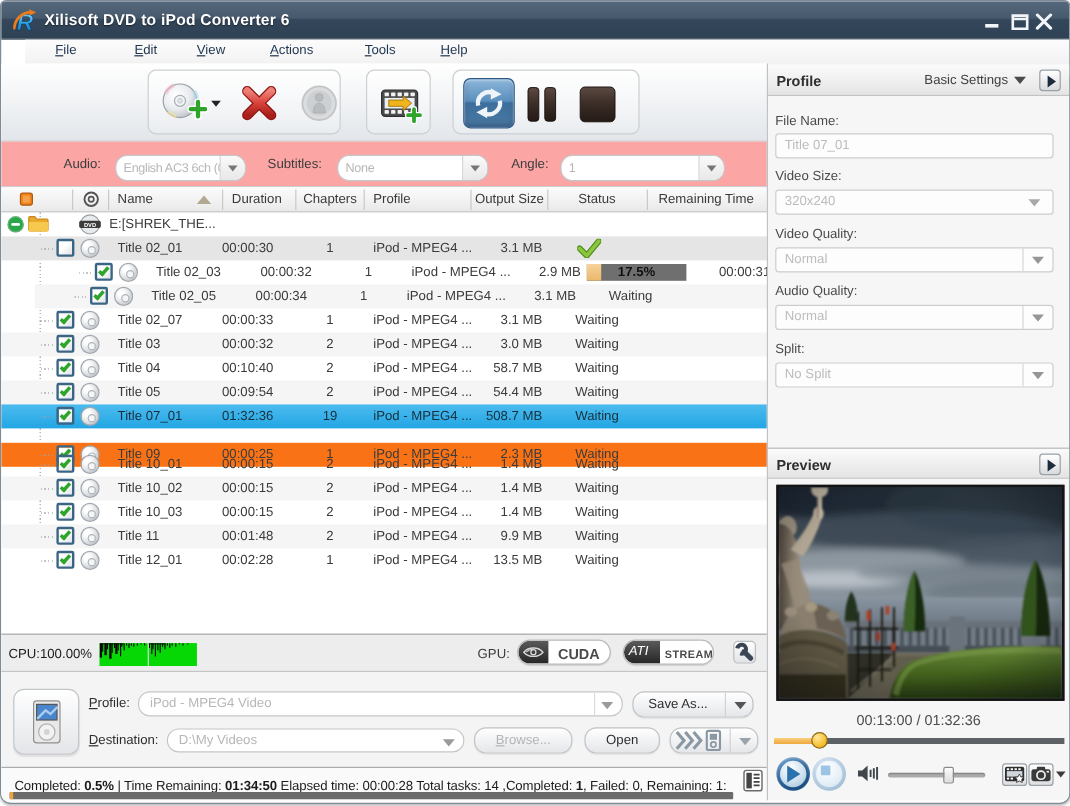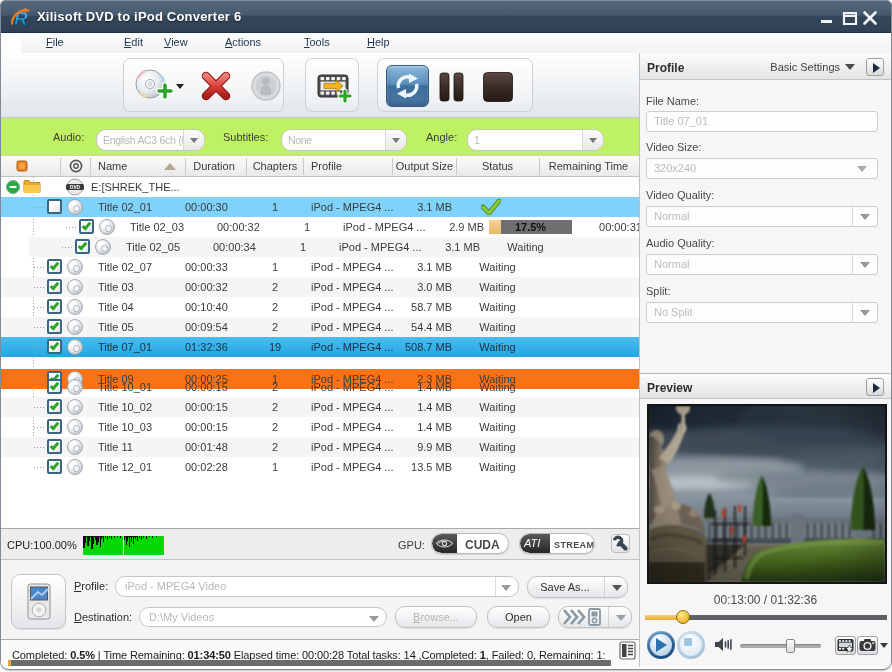--- a/index.html
+++ b/index.html
@@ -37,21 +37,21 @@
   #tb-filebox { left:304px; width:54px; }
   #tb-group2 { left:376px; width:156px; }
   .tb-icon { position:absolute; }
   .convert-btn { position:absolute; left:8px; top:6px; width:43px; height:42px; border-radius:6px;
                  border:1px solid #2c5a88;
                  background:linear-gradient(#8cb6da 0%, #5b90bd 45%, #3d6f9e 50%, #49779f 100%);
                  box-shadow:inset 0 1px 2px rgba(255,255,255,.55), inset 0 -2px 4px rgba(0,0,40,.25); }
 
   
   .filterbar { position:absolute; left:0; top:65px; width:100%; height:38px;
-               background:#bef264; border-bottom:1px solid #cfcfcf; }
+               background:#fca5a5; border-bottom:1px solid #cfcfcf; }
   .f-label { position:absolute; top:13px; font-size:11px; color:#3c3c3c; }
   .combo { position:absolute; top:11px; height:22px; border:1px solid #c6c6c6; border-radius:10px;
            background:#fff; overflow:hidden; }
   .combo .val { position:absolute; left:6px; top:4px; font-size:10.5px; letter-spacing:-.3px; color:#b7b7b7; white-space:nowrap; }
   .combo .arrow-zone { position:absolute; right:0; top:0; width:21px; height:100%;
                        border-left:1px solid #d6d6d6; background:linear-gradient(#fafafa,#e8e8e8); }
   .tri-down { width:0; height:0; border-left:4.5px solid transparent; border-right:4.5px solid transparent;
               border-top:5.5px solid #777; position:absolute; left:6px; top:8px; }
 
   
@@ -221,21 +221,21 @@
     </div>
     <div class="winbtn" id="btn-close">
       <svg width="16" height="14" viewBox="0 0 16 14">
             <path d="M2.5,1.5 L13.5,12.5 M13.5,1.5 L2.5,12.5" stroke="#f2f5f8" stroke-width="2.6" stroke-linecap="round"></path>
           </svg>
     </div>
   </div>
 
   <div class="menubar" id="menubar">
         <div class="menu-item" style="left: 25px;">File</div>
-        <div class="menu-item" style="left: 83px; padding-left: 20px;">Edit</div>
+        <div class="menu-item" style="left: 71px; padding-left: 20px;">Edit</div>
         <div class="menu-item" style="left: 143px;">View</div>
         <div class="menu-item" style="left: 204px;">Actions</div>
         <div class="menu-item" style="left: 283px;">Tools</div>
         <div class="menu-item" style="left: 346px;">Help</div>
       </div>
 
   <div class="left-col">
 
     <div class="toolbar">
       <div class="tb-group" id="tb-group1">
@@ -392,21 +392,21 @@
               <path d="M1,6 l16,0 l0,7 a1,1 0 0 1 -1,1 l-14,0 a1,1 0 0 1 -1,-1 Z" fill="#f6c94e"></path>
             </svg>
             <svg style="position:absolute;left:64px;top:1px" width="20" height="18" viewBox="0 0 20 18">
               <circle cx="10" cy="9" r="8" fill="#e8eaec" stroke="#9aa0a6"></circle>
               <circle cx="10" cy="9" r="2.2" fill="#fff" stroke="#b0b6bc"></circle>
               <rect x="1" y="6" width="18" height="6" rx="1.5" fill="#3c3c3c"></rect>
               <text x="10" y="10.8" font-size="4.8" font-weight="bold" fill="#fff" text-anchor="middle" font-family="Liberation Sans, sans-serif">DVD</text>
             </svg>
             <div class="cell" style="left:90px">E:[SHREK_THE...</div>
           </div>
-          <div class="row" style="top: 20px; background: #7dd3fc;">
+          <div class="row" style="top: 20px; background: #e5e5e5;">
     <div class="tree-h"></div>
     <div class="checkbox"></div>
     <div class="disc"></div>
     <div class="cell c-name">Title 02_01</div>
     <div class="cell c-dur">00:00:30</div>
     <div class="cell c-chap">1</div>
     <div class="cell c-prof">iPod - MPEG4 ...</div>
     <div class="cell c-size">3.1 MB</div>
 
     <div class="cell c-rem"></div>

